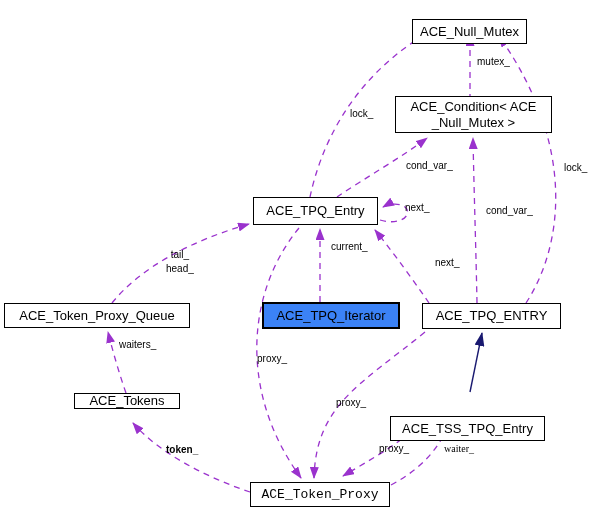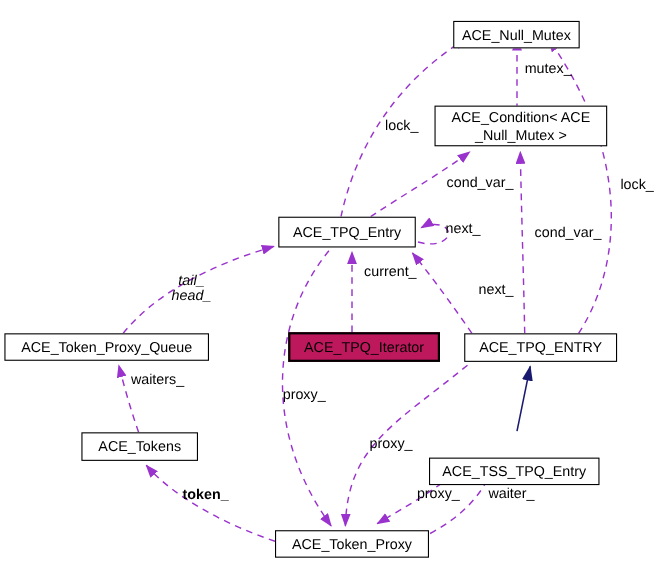--- a/index.html
+++ b/index.html
@@ -20,27 +20,27 @@
     color:#000000;
     font-size:13px;
     line-height:16px;
     text-align:center;
     display:flex;
     align-items:center;
     justify-content:center;
     white-space:pre-line;
   }
   .node.highlight{
-    background:#be185d;
+    background:#3b82f6;
     border-width:2.3px;
   }
   .edge-label{
     position:absolute;
     color:#000000;
-    font-size:13px;
+    font-size:10px;
     line-height:14px;
     white-space:pre;
     text-align:center;
   }
 </style>
 </head>
 <body>
 
 <div class="diagram">
   <svg id="edge-svg" width="606" height="513">
@@ -73,34 +73,34 @@
   </svg>
   <div id="labels-layer">
       <div class="edge-label" style="left: 477px; top: 55px;">mutex_</div>
       <div class="edge-label" style="left: 350px; top: 107px;">lock_</div>
       <div class="edge-label" style="left: 564px; top: 161px;">lock_</div>
       <div class="edge-label" style="left: 406px; top: 159px;">cond_var_</div>
       <div class="edge-label" style="left: 486px; top: 204px;">cond_var_</div>
       <div class="edge-label" style="left: 405px; top: 201px;">next_</div>
       <div class="edge-label" style="left: 435px; top: 256px;">next_</div>
       <div class="edge-label" style="left: 331px; top: 240px;">current_</div>
-      <div class="edge-label" style="left: 156px; top: 248px; font-style: italic;">tail_
+      <div class="edge-label" style="left: 166px; top: 248px;">tail_
 head_</div>
       <div class="edge-label" style="left: 119px; top: 338px;">waiters_</div>
       <div class="edge-label" style="left: 166px; top: 443px; font-weight: bold;">token_</div>
       <div class="edge-label" style="left: 257px; top: 352px;">proxy_</div>
       <div class="edge-label" style="left: 336px; top: 396px;">proxy_</div>
       <div class="edge-label" style="left: 379px; top: 442px;">proxy_</div>
-      <div class="edge-label" style="left: 444px; top: 442px;">waiter_</div>
+      <div class="edge-label" style="left: 444px; top: 442px; font-family: Liberation Serif, serif;">waiter_</div>
     </div>
   <div id="nodes-layer">
       <div class="node" style="left: 412px; top: 6px; width: 115px; height: 25px; margin-top: 13px;">ACE_Null_Mutex</div>
       <div class="node" style="left: 395px; top: 96px; width: 157px; height: 37px;">ACE_Condition&lt; ACE
 _Null_Mutex &gt;</div>
       <div class="node" style="left: 253px; top: 197px; width: 125px; height: 28px;">ACE_TPQ_Entry</div>
       <div class="node" style="left: 4px; top: 303px; width: 186px; height: 25px; text-align: right;">ACE_Token_Proxy_Queue</div>
       <div class="node highlight" style="left: 262px; top: 302px; width: 138px; height: 27px;">ACE_TPQ_Iterator</div>
       <div class="node" style="left: 422px; top: 303px; width: 139px; height: 26px;">ACE_TPQ_ENTRY</div>
-      <div class="node" style="left: 74px; top: 393px; width: 106px; height: 26px;">ACE_Tokens</div>
+      <div class="node" style="left: 74px; top: 393px; width: 106px; height: 16px;">ACE_Tokens</div>
       <div class="node" style="left: 390px; top: 416px; width: 155px; height: 25px;">ACE_TSS_TPQ_Entry</div>
-      <div class="node" style="left: 250px; top: 482px; width: 140px; height: 25px;">ACE_Token_Proxy</div>
+      <div class="node" style="left: 250px; top: 482px; width: 140px; height: 25px; font-family: Liberation Mono, monospace;">ACE_Token_Proxy</div>
     </div>
 </div>
 
 </body></html>

